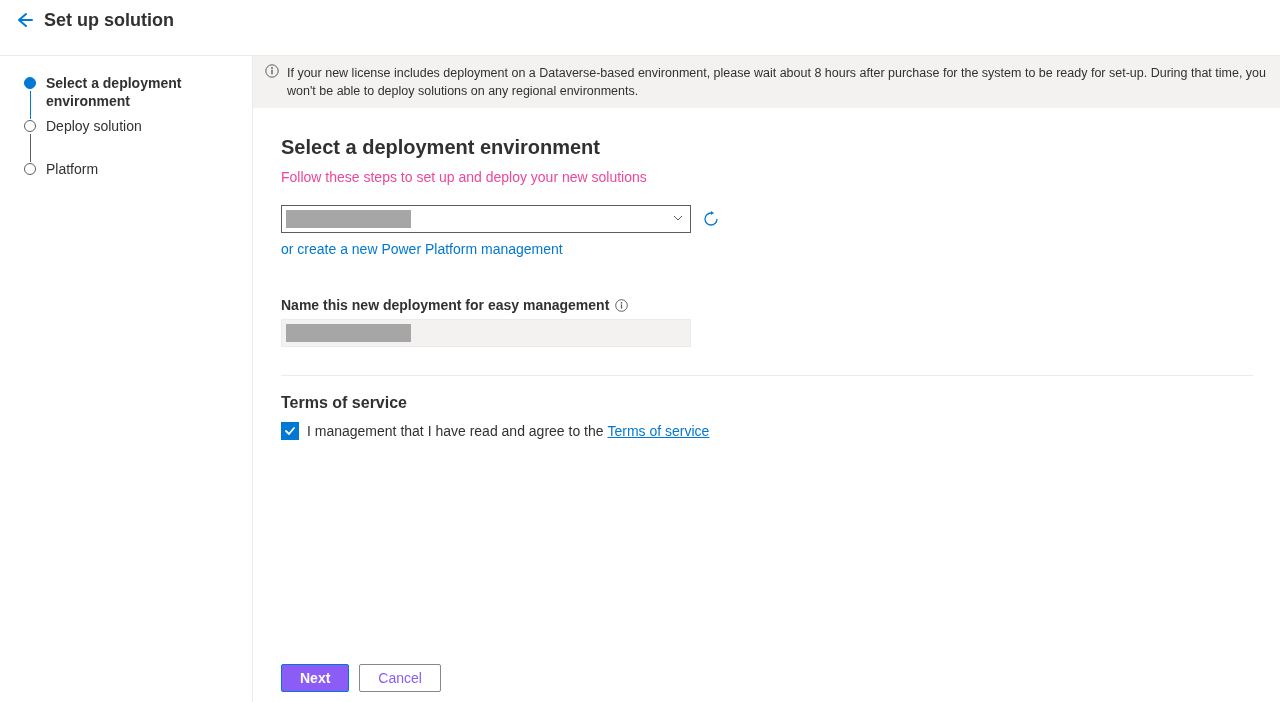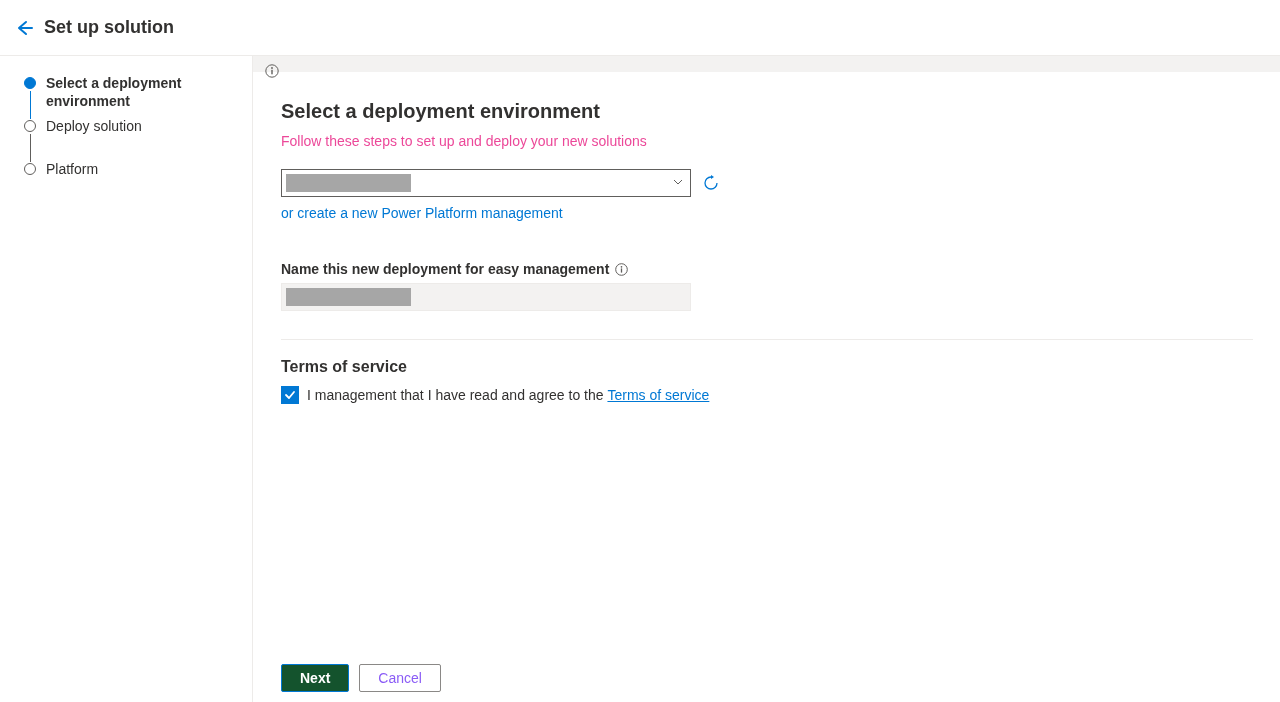--- a/index.html
+++ b/index.html
@@ -9,21 +9,21 @@
       color: #323130;
       background: #fff;
       width: 1280px;
       height: 702px;
       overflow: hidden;
     }
 
     
     .header {
       display: flex;
-      align-items: center;
+      align-items: flex-start;
       padding: 10px 14px;
       border-bottom: 1px solid #edebe9;
       height: 56px;
     }
     .back-arrow {
       color: #0078d4;
       cursor: pointer;
       display: inline-flex;
       align-items: center;
       margin-right: 10px;
@@ -226,21 +226,21 @@
       padding: 0 18px;
       font-size: 14px;
       border-radius: 2px;
       cursor: pointer;
       border: 1px solid transparent;
       display: inline-flex;
       align-items: center;
       justify-content: center;
     }
     .btn-primary {
-      background: #14532d;
+      background: #8b5cf6;
       color: #fff;
       font-weight: 600;
       border-color: #0078d4;
     }
     .btn-secondary {
       background: #fff;
       color: #8b5cf6;
       border: 1px solid #8a8886;
     }
   </style>
@@ -278,20 +278,21 @@
   <div class="main">
 
     <div class="info-banner">
       <span class="info-icon-wrap">
         <svg width="14" height="14" viewBox="0 0 14 14">
             <circle cx="7" cy="7" r="6.2" stroke="#605e5c" stroke-width="1" fill="none"></circle>
             <circle cx="7" cy="4" r="0.9" fill="#605e5c"></circle>
             <rect x="6.3" y="5.8" width="1.4" height="4.5" fill="#605e5c"></rect>
           </svg>
       </span>
+      <span>If your new license includes deployment on a Dataverse-based environment, please wait about 8 hours after purchase for the system to be ready for set-up. During that time, you won't be able to deploy solutions on any regional environments.</span>
     </div>
 
     <div class="content">
       <div class="section-heading">Select a deployment environment</div>
       <div class="section-sub">Follow these steps to set up and deploy your new solutions</div>
 
       
       <div class="dropdown-row">
         <div class="dropdown">
           <div class="redacted"></div>

